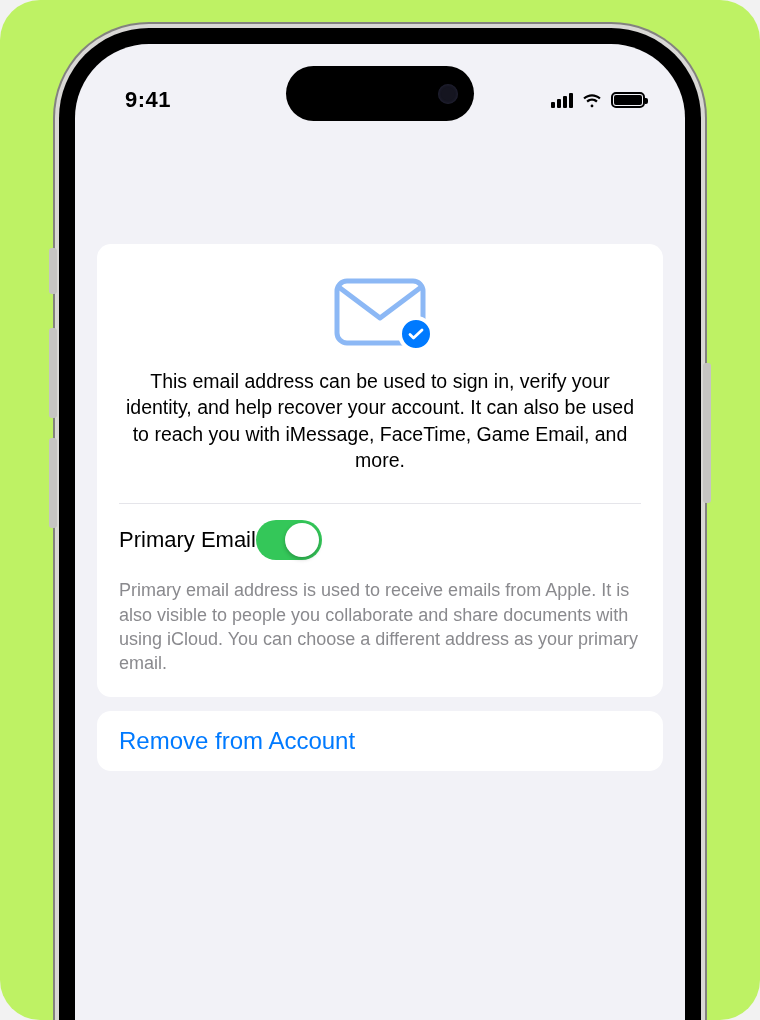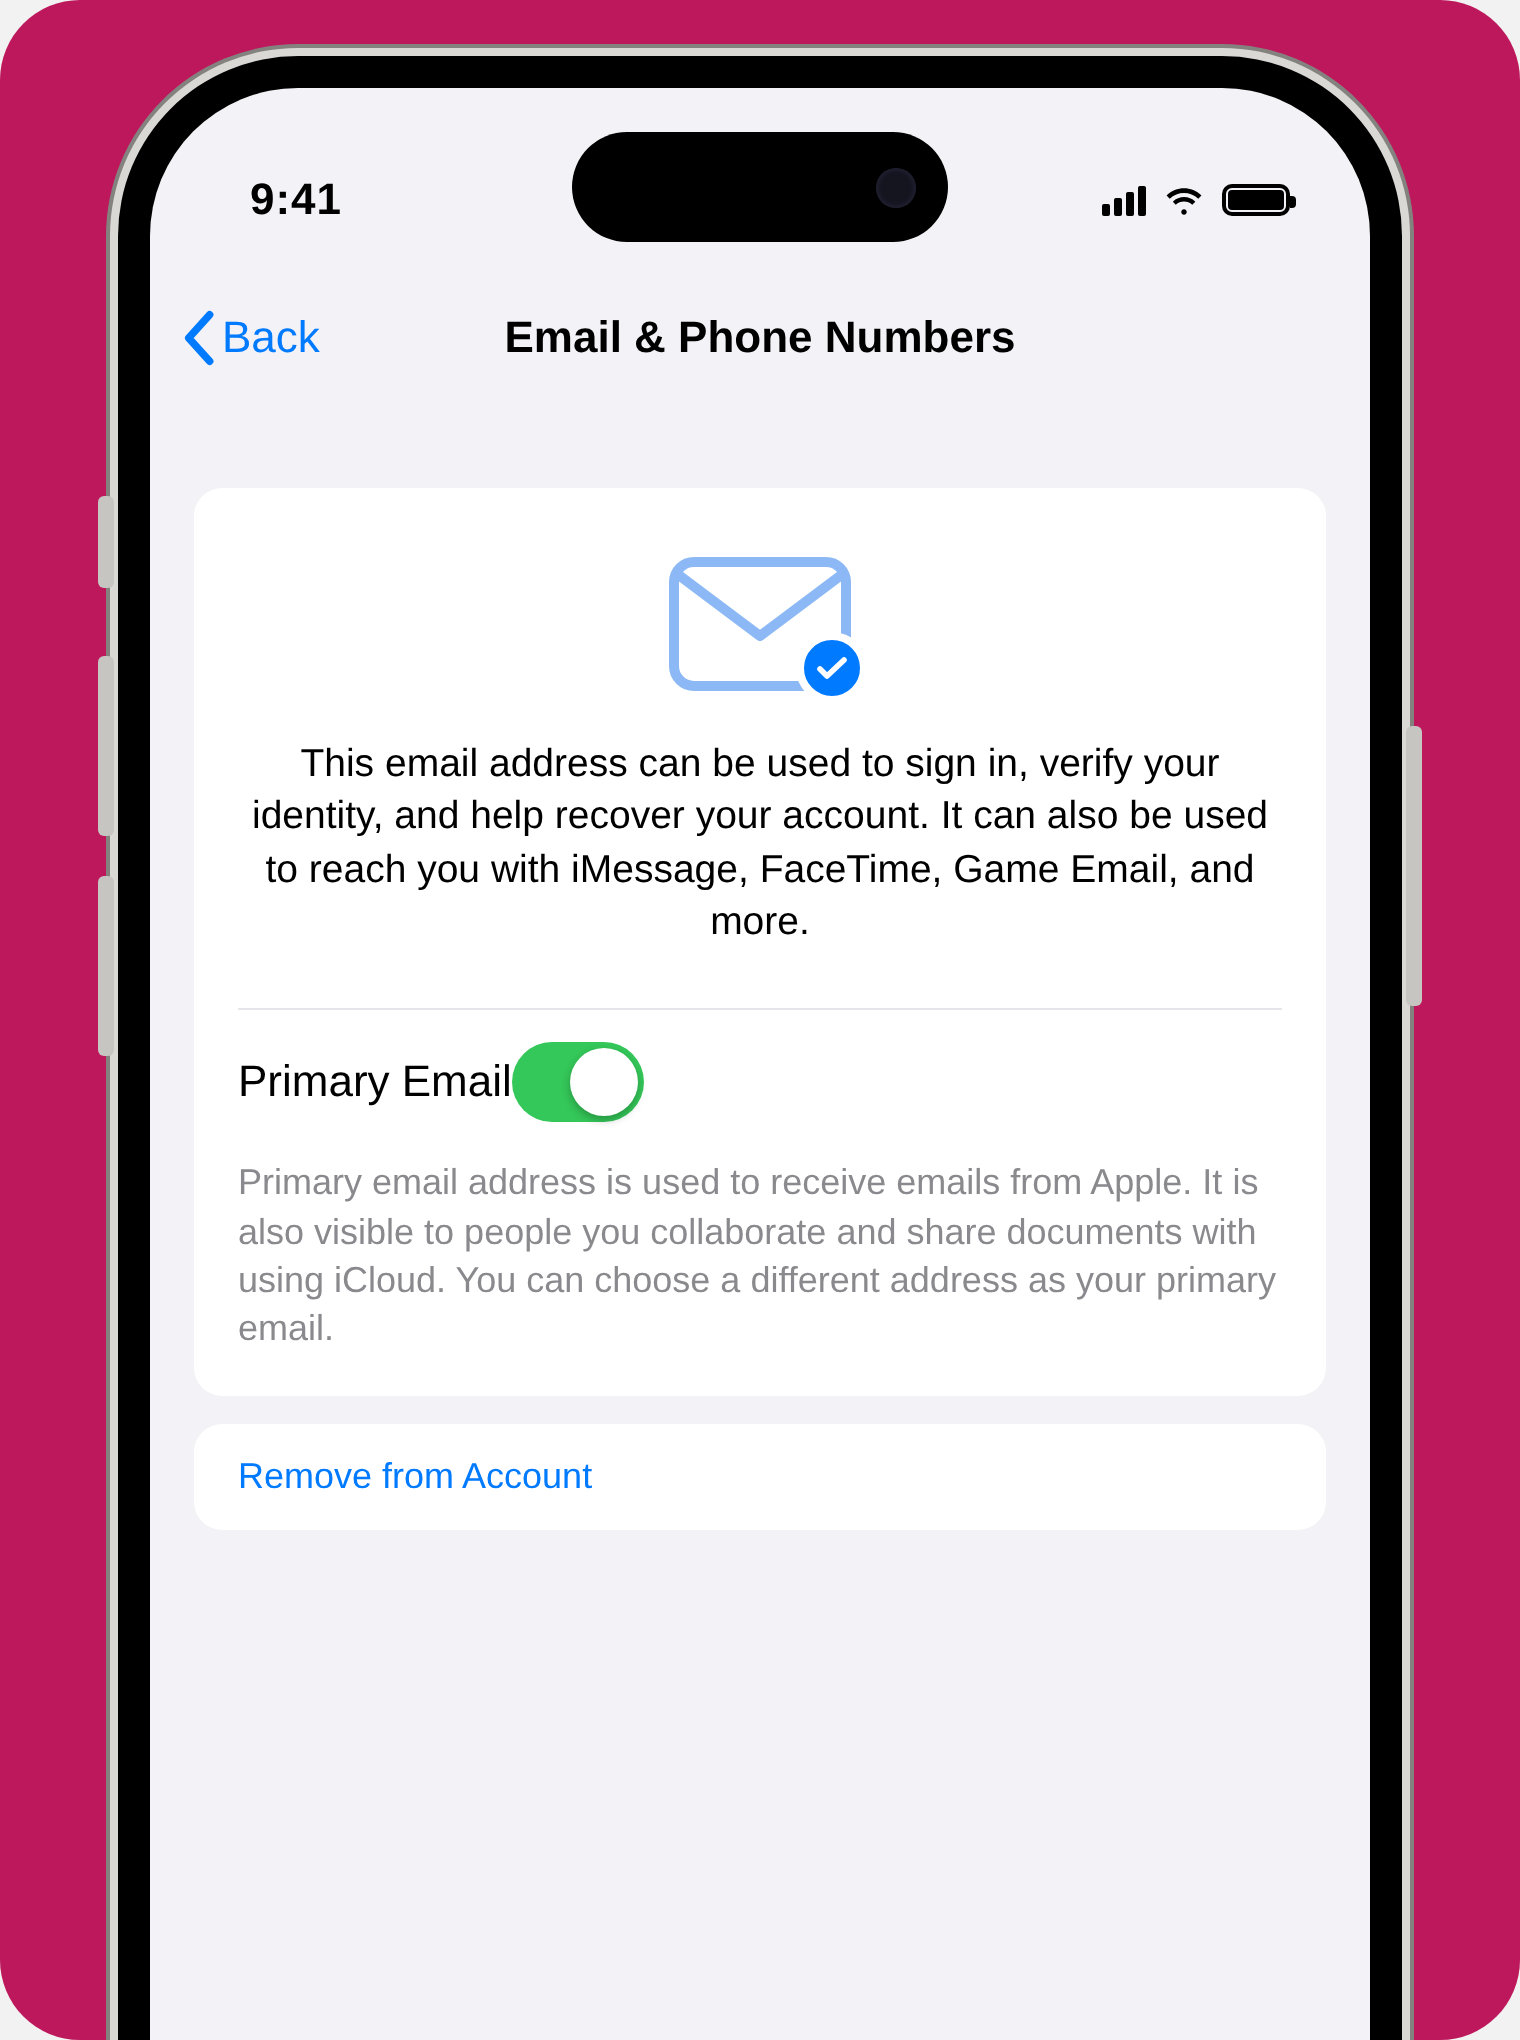--- a/index.html
+++ b/index.html
@@ -9,21 +9,21 @@
       width: 760px;
       height: 1020px;
       display: flex;
       justify-content: center;
       align-items: flex-start;
       overflow: hidden;
     }
     .canvas {
       width: 760px;
       height: 1020px;
-      background: #be185d;
+      background: #bef264;
       border-radius: 40px;
       position: relative;
       overflow: hidden;
     }
     .phone-frame {
       position: absolute;
       top: 28px;
       left: 50%;
       transform: translateX(-50%);
       width: 642px;
@@ -100,21 +100,21 @@
     .check-badge svg { width: 18px; height: 18px; display: block; }
     .email-address { font-size: 27px; font-weight: 700; color: #000; margin-bottom: 10px; }
     .email-desc { font-size: 19.5px; line-height: 1.35; color: #000; }
     .divider { height: 1px; background: #e5e5ea; margin: 0 22px; }
     .toggle-row { display: flex; align-items: center; justify-content: flex-start; padding: 16px 22px 18px; }
     .toggle-label { font-size: 22px; color: #000; }
     .switch { width: 66px; height: 40px; background: #34c759; border-radius: 20px; position: relative; cursor: pointer; }
     .switch-knob { position: absolute; top: 3px; right: 3px; width: 34px; height: 34px; background: #fff; border-radius: 50%; box-shadow: 0 2px 4px rgba(0,0,0,0.25); }
     .footer-text { font-size: 18px; line-height: 1.35; color: #8a8a8e; padding: 0 22px 22px; }
     .remove-card { background: #fff; border-radius: 14px; padding: 16px 22px; cursor: pointer; }
-    .remove-text { font-size: 18px; color: #007aff; }
+    .remove-text { font-size: 24px; color: #007aff; }
   </style>
 </head>
 <body>
 
 <div class="canvas">
   <div class="phone-frame">
     <div class="side-button b1"></div>
     <div class="side-button b2"></div>
     <div class="side-button b3"></div>
     <div class="side-button b4"></div>
@@ -133,31 +133,20 @@
           </div>
           <div class="wifi-icon">
             <svg viewBox="0 0 24 24" fill="none">
                 <path d="M12 20c.8 0 1.5-.7 1.5-1.5S12.8 17 12 17s-1.5.7-1.5 1.5.7 1.5 1.5 1.5zm-4.5-5.4c2.5-2.4 6.5-2.4 9 0l1.7-1.7c-3.4-3.3-8.9-3.3-12.3 0l1.6 1.7zm-3.3-3.3c4.3-4.2 11.3-4.2 15.6 0l1.7-1.7C16.2 4.3 7.8 4.3 2.5 9.6l1.7 1.7z" fill="#000"></path>
               </svg>
           </div>
           <div class="battery">
             <div class="battery-fill"></div>
           </div>
         </div>
-      </div>
-      <div class="nav-bar">
-        <div class="back-button">
-          <span class="back-chevron">
-            <svg viewBox="0 0 14 24" fill="none">
-                <path d="M12 2L3 12l9 10" stroke="#007aff" stroke-width="3.2" stroke-linecap="round" stroke-linejoin="round"></path>
-              </svg>
-          </span>
-          <span>Back</span>
-        </div>
-        <div class="nav-title">Email &amp; Phone Numbers</div>
       </div>
       <div class="content">
         <div class="card">
           <div class="email-header">
             <div class="mail-icon-wrap">
               <div class="mail-icon">
                 <svg viewBox="0 0 92 68" fill="none">
                   <rect x="3" y="3" width="86" height="62" rx="10" stroke="#8cb8f5" stroke-width="5" fill="#fff"></rect>
                   <path d="M6 10l40 30L86 10" stroke="#8cb8f5" stroke-width="5" fill="none" stroke-linecap="round" stroke-linejoin="round"></path>
                 </svg>

